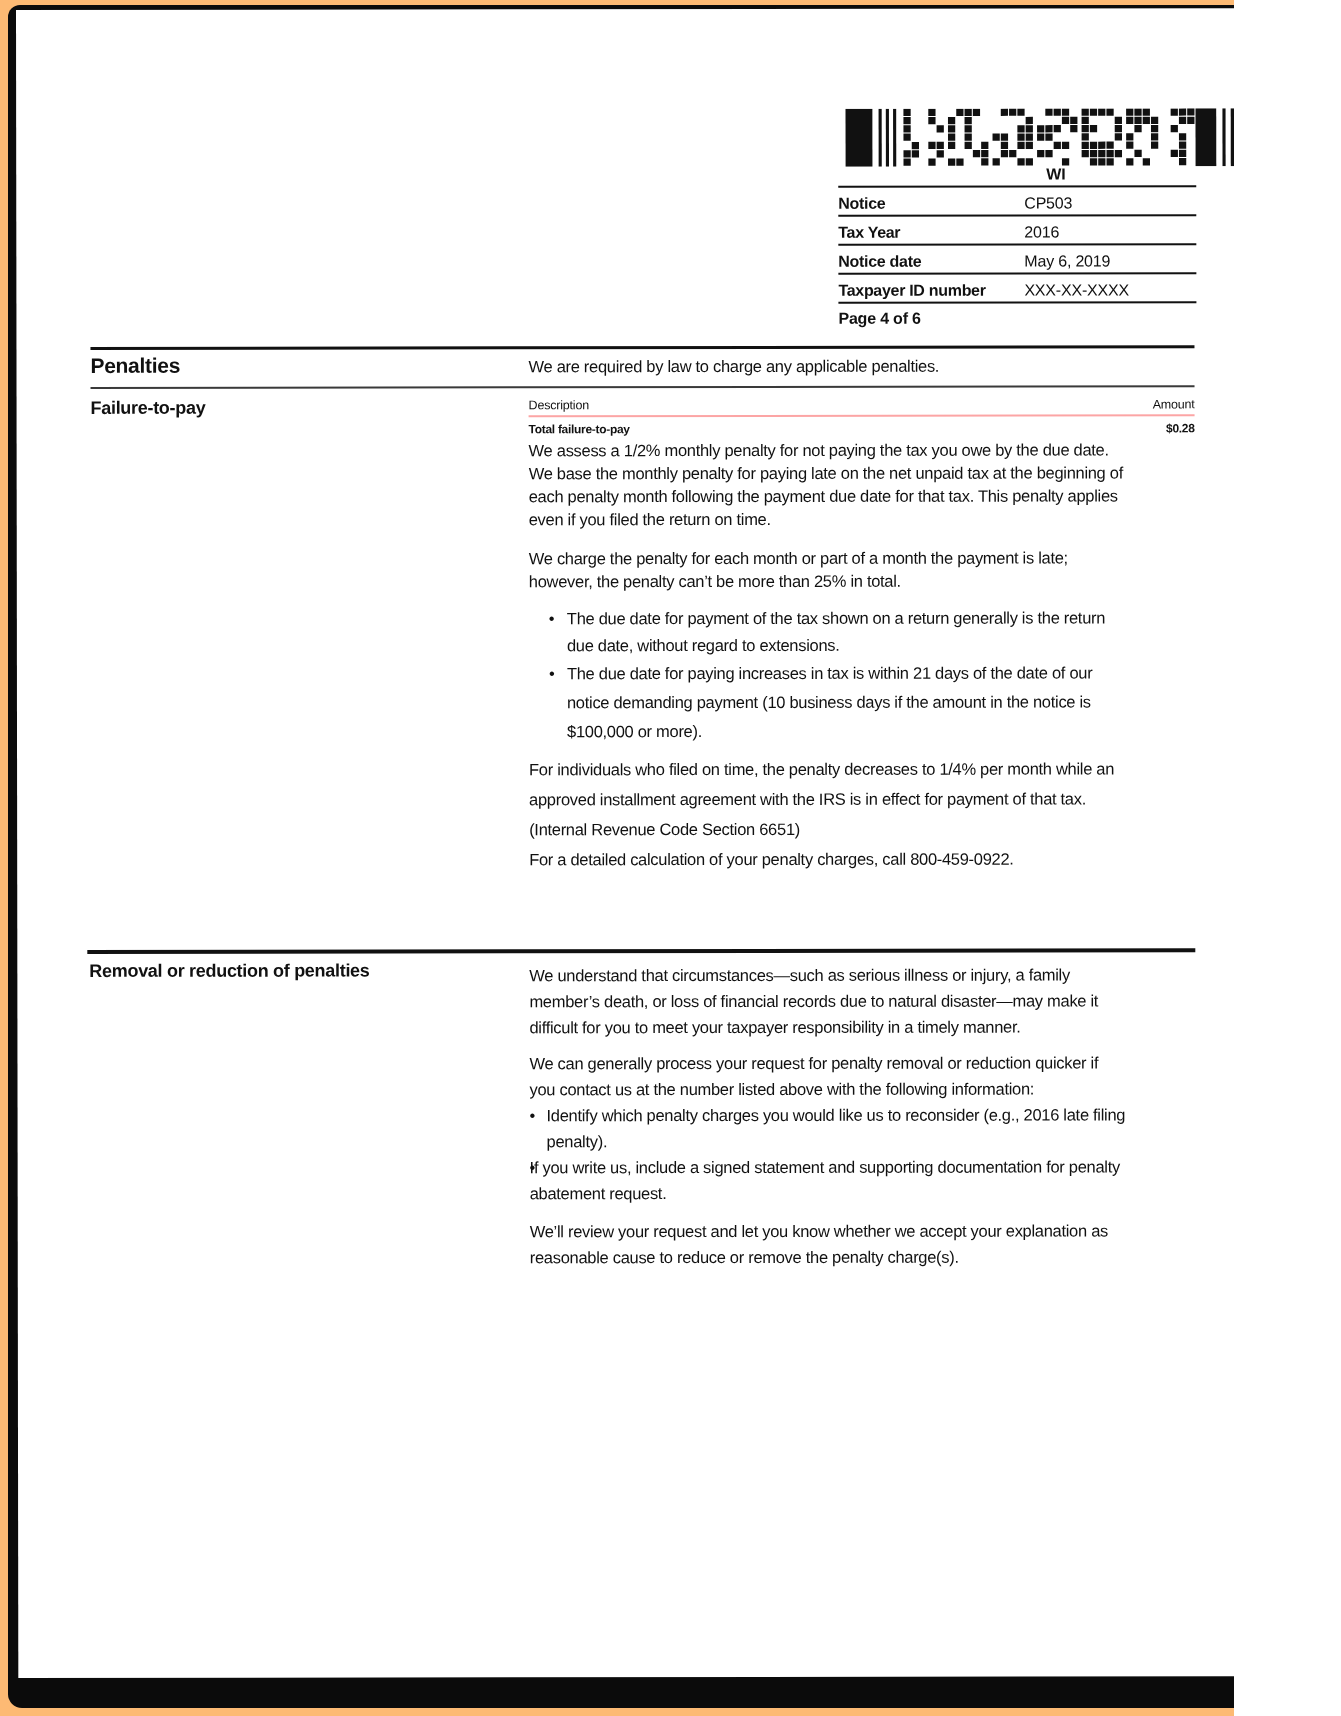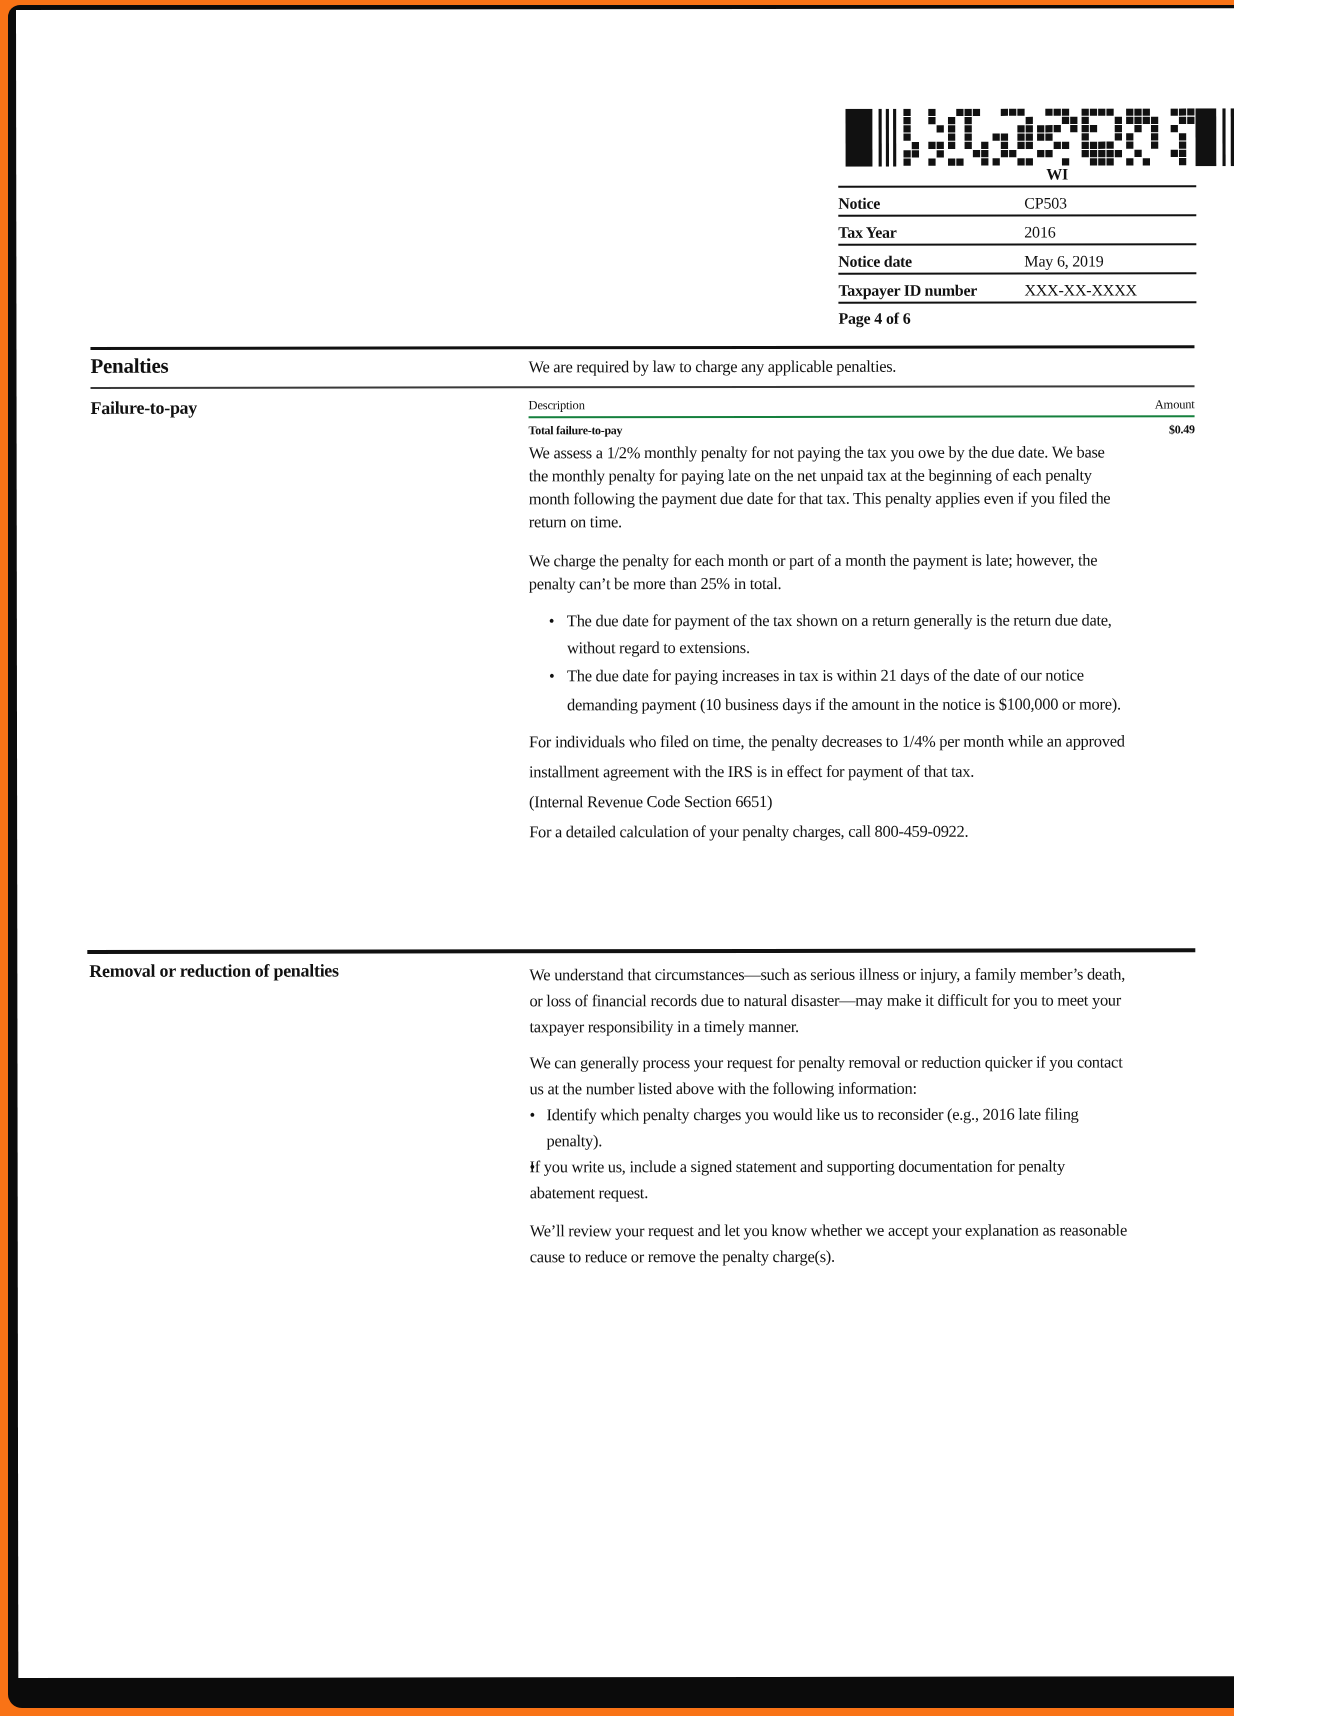--- a/index.html
+++ b/index.html
@@ -1,17 +1,17 @@
 <!DOCTYPE html>
 <html><head>
 <meta charset="utf-8">
 <style>
   html,body{margin:0;padding:0;background:#ffffff;}
-  .canvas{position:relative;width:1234px;height:1716px;background:#f97316;overflow:hidden;
-          font-family:Liberation Serif, serif;color:#111;}
+  .canvas{position:relative;width:1234px;height:1716px;background:#fdba74;overflow:hidden;
+          font-family:Liberation Sans, sans-serif;color:#111;}
   .scan-frame{position:absolute;left:8px;top:5px;width:1326px;height:1703px;
               background:#0b0b0b;border-radius:12px 16px 20px 14px;}
   .page{position:absolute;left:16px;top:10px;width:1284px;height:1668px;background:#ffffff;
         transform:rotate(-0.08deg);transform-origin:top left;}
 
   
   .barcode{position:absolute;left:829px;top:100px;width:390px;height:58px;}
   .hdr-table{position:absolute;left:822px;top:150px;width:358px;font-size:16px;letter-spacing:-0.2px;}
   .hrow{display:flex;align-items:flex-end;border-bottom:2px solid #111;height:25px;padding-bottom:2px;}
   .hrow.noline{border-bottom:none;}
@@ -31,21 +31,21 @@
 
   .row-label{position:absolute;left:74px;font-size:18px;font-weight:bold;letter-spacing:-0.3px;}
   .lbl-failure{top:388px;}
   .lbl-removal{left:72px;top:951px;width:420px;}
 
   .col-right{position:absolute;left:512px;width:666px;}
   .col-failure{top:389px;}
   .col-removal{top:953px;width:598px;}
 
   .desc-hdr{display:flex;justify-content:space-between;font-size:12.5px;letter-spacing:-0.2px;
-            padding-bottom:3px;border-bottom:2px solid #15803d;}
+            padding-bottom:3px;border-bottom:2px solid #fca5a5;}
   .total-row{display:flex;justify-content:space-between;font-size:12px;font-weight:bold;
              letter-spacing:-0.3px;margin-top:5px;}
 
   .body-text{width:598px;font-size:16.5px;line-height:23px;letter-spacing:-0.3px;margin-top:3px;}
   .body-text p{margin:0;}
   .p-gap{margin-top:16px !important;}
   .blist{margin-top:12px;}
   .bullet{position:relative;padding-left:38px;line-height:27px;}
   .bullet .dot{position:absolute;left:20px;top:0;}
   .bullet.loose-b{line-height:29px;}
@@ -224,21 +224,21 @@
 
     <div class="row-label lbl-failure">Failure-to-pay</div>
 
     <div class="col-right col-failure">
       <div class="desc-hdr">
         <span>Description</span>
         <span>Amount</span>
       </div>
       <div class="total-row">
         <span>Total failure-to-pay</span>
-        <span>$0.49</span>
+        <span>$0.28</span>
       </div>
       <div class="body-text">
         <p>We assess a 1/2% monthly penalty for not paying the tax you owe by the due date. We base the monthly penalty for paying late on the net unpaid tax at the beginning of each penalty month following the payment due date for that tax. This penalty applies even if you filed the return on time.</p>
         <p class="p-gap">We charge the penalty for each month or part of a month the payment is late; however, the penalty can’t be more than 25% in total.</p>
         <div class="blist">
           <div class="bullet"><span class="dot">•</span><span>The due date for payment of the tax shown on a return generally is the return due date, without regard to extensions.</span></div>
           <div class="bullet loose-b"><span class="dot">•</span><span>The due date for paying increases in tax is within 21 days of the date of our notice demanding payment (10 business days if the amount in the notice is $100,000 or more).</span></div>
         </div>
         <div class="loose">
           <p>For individuals who filed on time, the penalty decreases to 1/4% per month while an approved installment agreement with the IRS is in effect for payment of that tax.</p>

